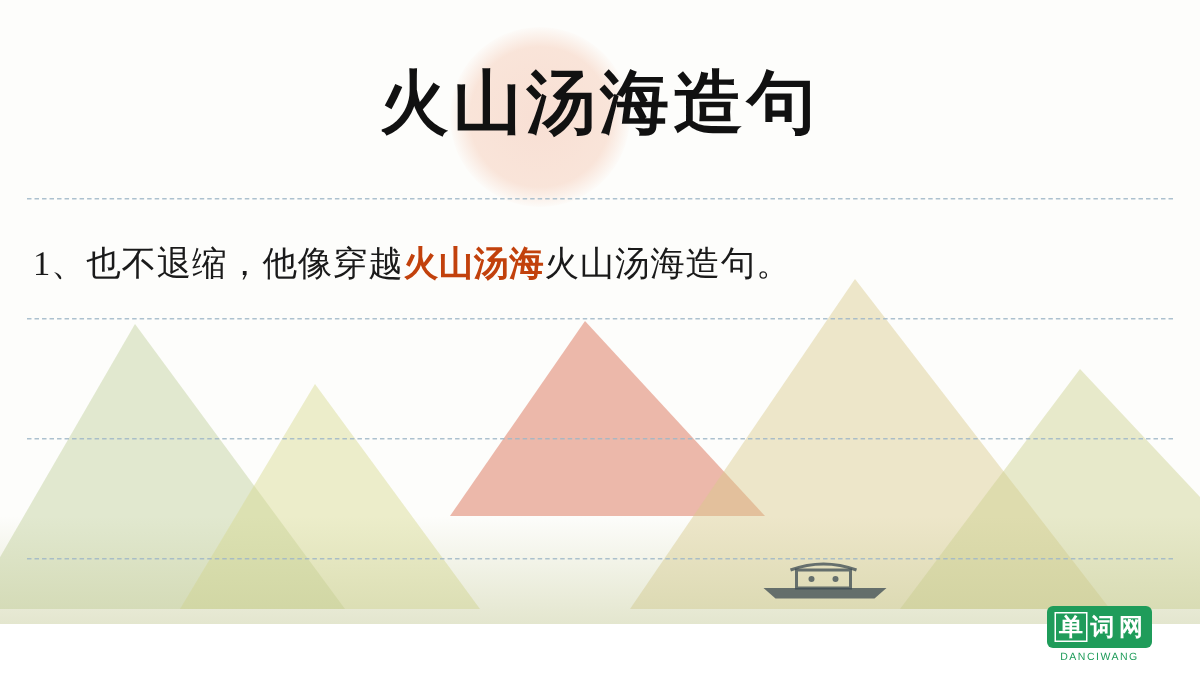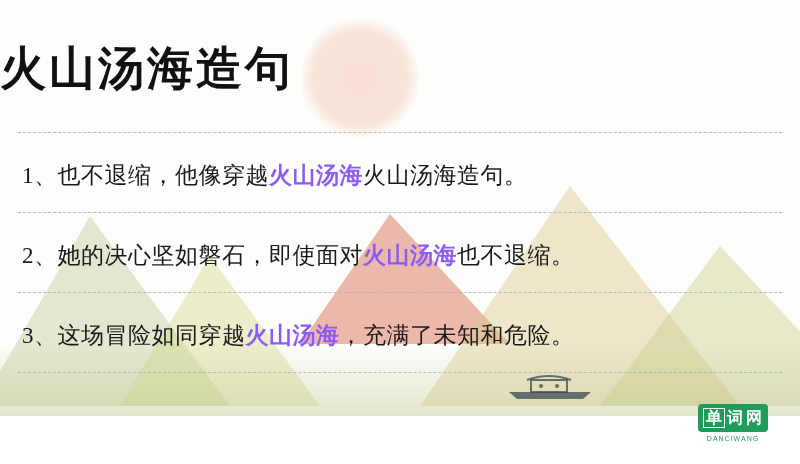--- a/index.html
+++ b/index.html
@@ -111,21 +111,21 @@
     border-top: 1px dashed #9fb7c8;
     opacity: .85;
   }
 
   
   .title {
     position: absolute;
     left: 0;
     right: 0;
     top: 38px;
-    text-align: left;
+    text-align: center;
     font-family: "DejaVu Serif", "Liberation Serif", serif;
     font-size: 46px;
     font-weight: 700;
     letter-spacing: 3px;
     color: #111111;
     z-index: 3;
   }
 
   
   .sentence {
@@ -133,21 +133,21 @@
     left: 22px;
     right: 22px;
     font-size: 23px;
     line-height: 1.35;
     color: #1a1a1a;
     letter-spacing: .5px;
     z-index: 3;
     white-space: nowrap;
   }
   .kw {
-    color: #8b5cf6;
+    color: #c2410c;
     font-weight: 700;
   }
 
   
   .logo {
     position: absolute;
     right: 22px;
     bottom: 22px;
     width: 90px;
     text-align: center;
@@ -210,27 +210,21 @@
   <div class="rule" style="top:212px"></div>
   <div class="rule" style="top:292px"></div>
   <div class="rule" style="top:372px"></div>
 
   <div class="title">火山汤海造句</div>
 
   <div class="sentence" style="top:160px">
     <span>1、</span><span>也不退缩，他像穿越</span><span class="kw">火山汤海</span><span>火山汤海造句。</span>
   </div>
 
-  <div class="sentence" style="top:240px">
-    <span>2、</span><span>她的决心坚如磐石，即使面对</span><span class="kw">火山汤海</span><span>也不退缩。</span>
-  </div>
-
-  <div class="sentence" style="top:320px">
-    <span>3、</span><span>这场冒险如同穿越</span><span class="kw">火山汤海</span><span>，充满了未知和危险。</span>
-  </div>
+
 
   <div class="logo">
     <div class="logo-box">
       <span class="logo-ch boxed">单</span>
       <span class="logo-ch">词</span>
       <span class="logo-ch">网</span>
     </div>
     <div class="logo-sub">DANCIWANG</div>
   </div>
 

